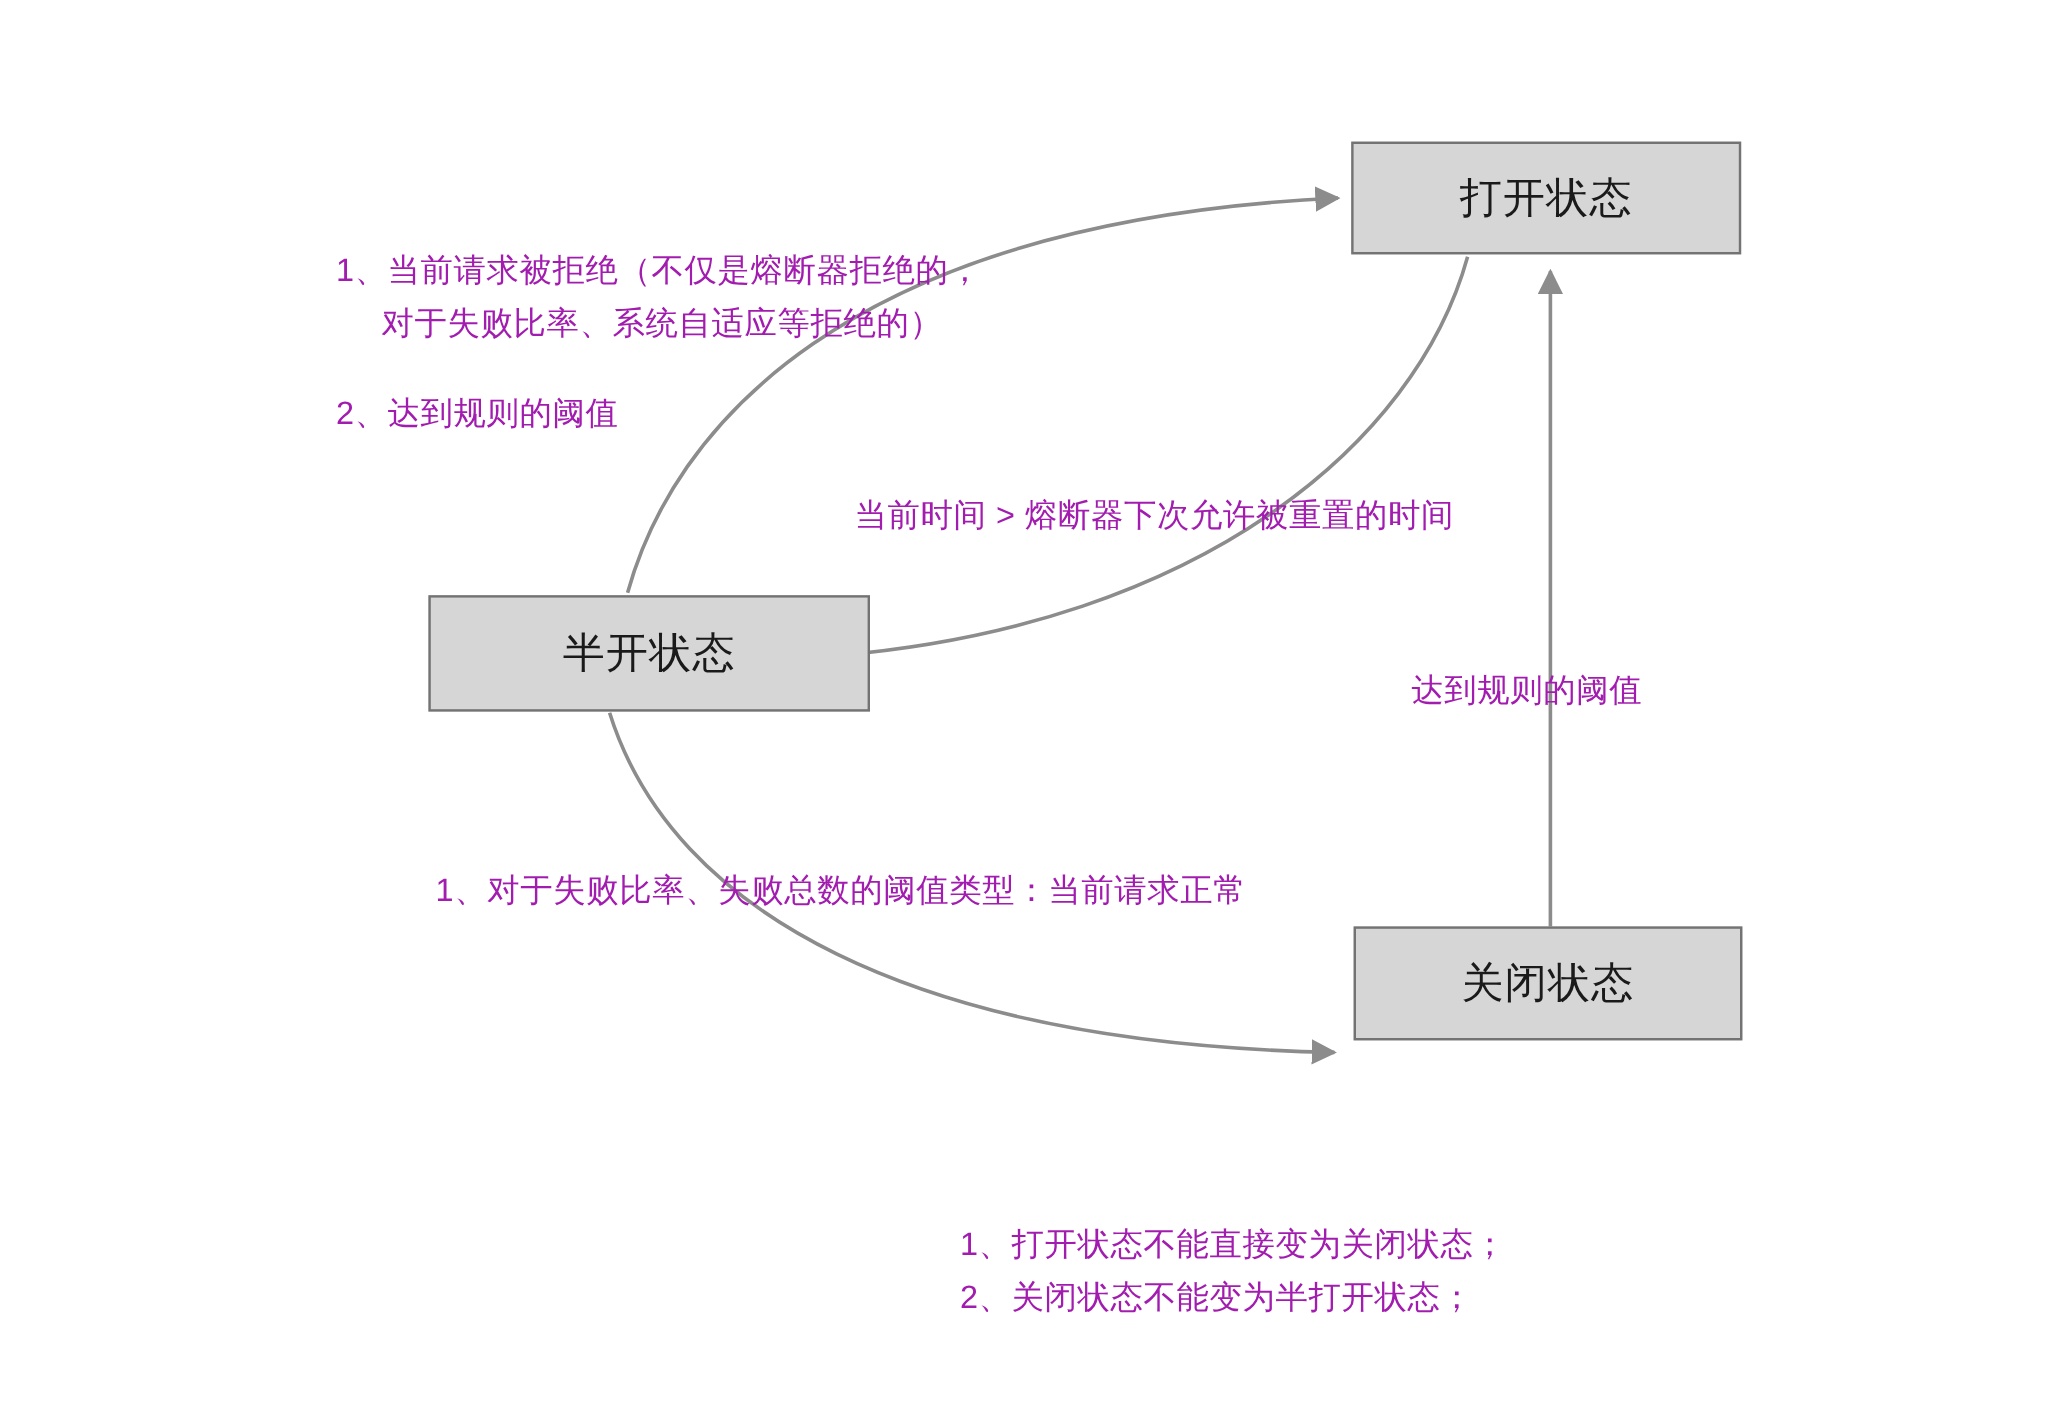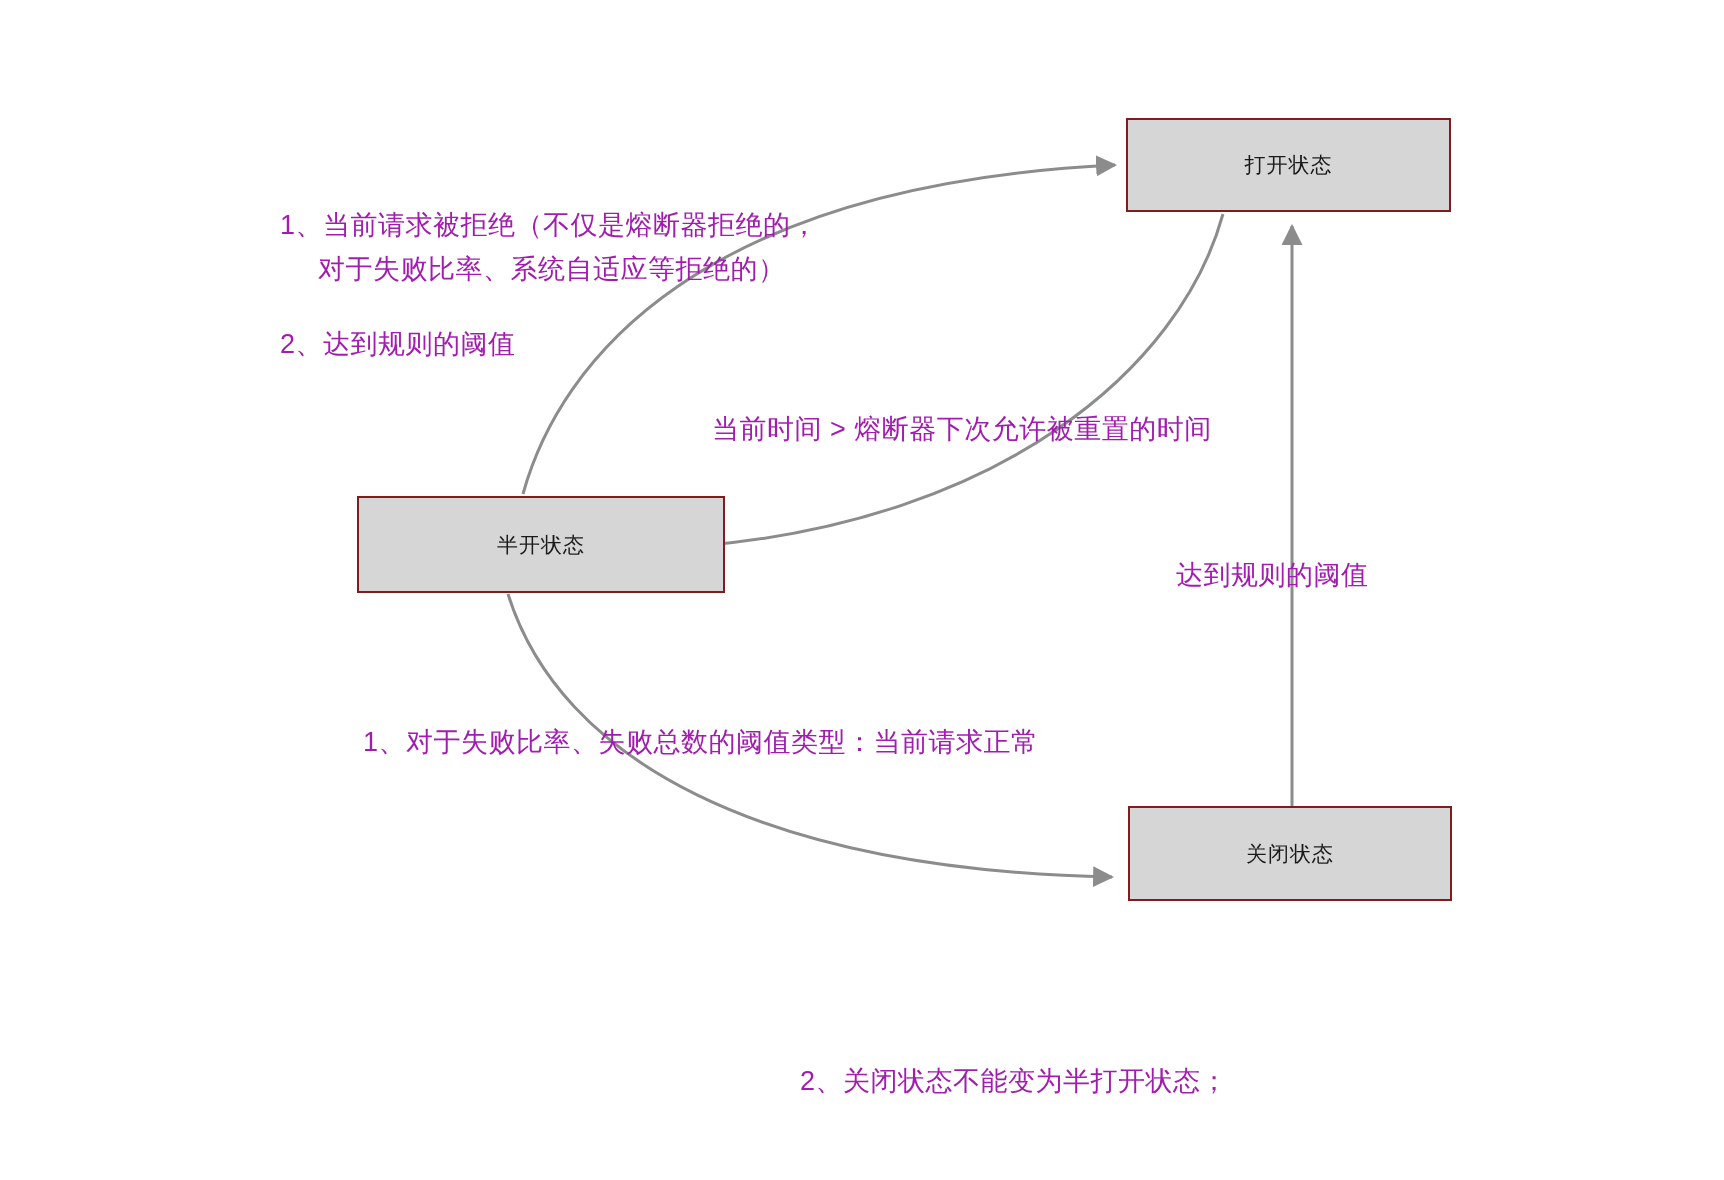--- a/index.html
+++ b/index.html
@@ -21,26 +21,26 @@
     position: absolute;
     left: 0;
     top: 0;
     width: 1724px;
     height: 1180px;
   }
   .node {
     position: absolute;
     box-sizing: border-box;
     background: #d6d6d6;
-    border: 2px solid #7f1d1d;
+    border: 2px solid #737373;
     display: flex;
     align-items: center;
     justify-content: center;
     color: #1a1a1a;
-    font-size: 21px;
+    font-size: 35px;
     letter-spacing: 1px;
   }
   .label {
     position: absolute;
     color: #a21caf;
     font-size: 27px;
     line-height: 44px;
     white-space: pre;
     letter-spacing: 0.5px;
   }
@@ -67,33 +67,34 @@
   </svg>
 
   <div class="node" style="left:1126px; top:118px; width:325px; height:94px;">
     <span>打开状态</span>
   </div>
 
   <div class="node" style="left:357px; top:496px; width:368px; height:97px;">
     <span>半开状态</span>
   </div>
 
-  <div class="node" style="left:1128px; top:806px; width:324px; height:95px;">
+  <div class="node" style="left:1128px; top:772px; width:324px; height:95px;">
     <span>关闭状态</span>
   </div>
 
   <div class="label" style="left:280px; top:203px;">1、当前请求被拒绝（不仅是熔断器拒绝的，</div>
 
   <div class="label" style="left:318px; top:247px;">对于失败比率、系统自适应等拒绝的）</div>
 
   <div class="label" style="left:280px; top:322px;">2、达到规则的阈值</div>
 
   <div class="label" style="left:712px; top:407px;">当前时间 &gt; 熔断器下次允许被重置的时间</div>
 
   <div class="label" style="left:1176px; top:553px;">达到规则的阈值</div>
 
   <div class="label" style="left:363px; top:720px;">1、对于失败比率、失败总数的阈值类型：当前请求正常</div>
 
 
+  <div class="label" style="left:800px; top:1015px;">1、打开状态不能直接变为关闭状态；</div>
 
   <div class="label" style="left:800px; top:1059px;">2、关闭状态不能变为半打开状态；</div>
 
 </div>
 
 </body></html>

